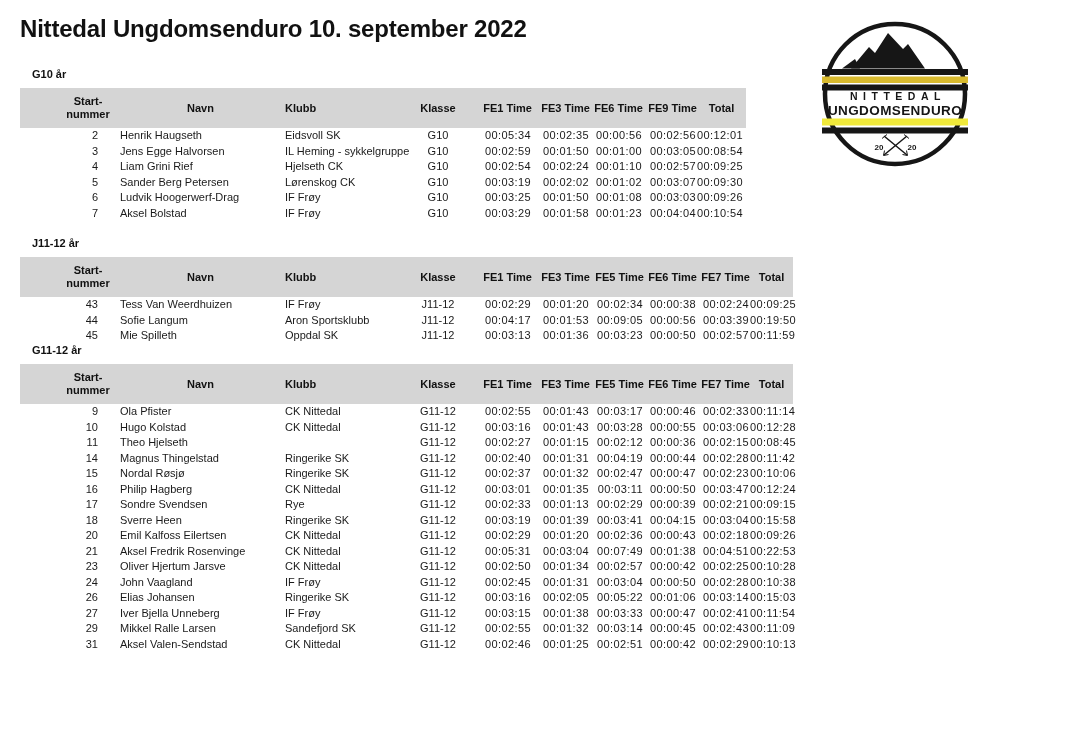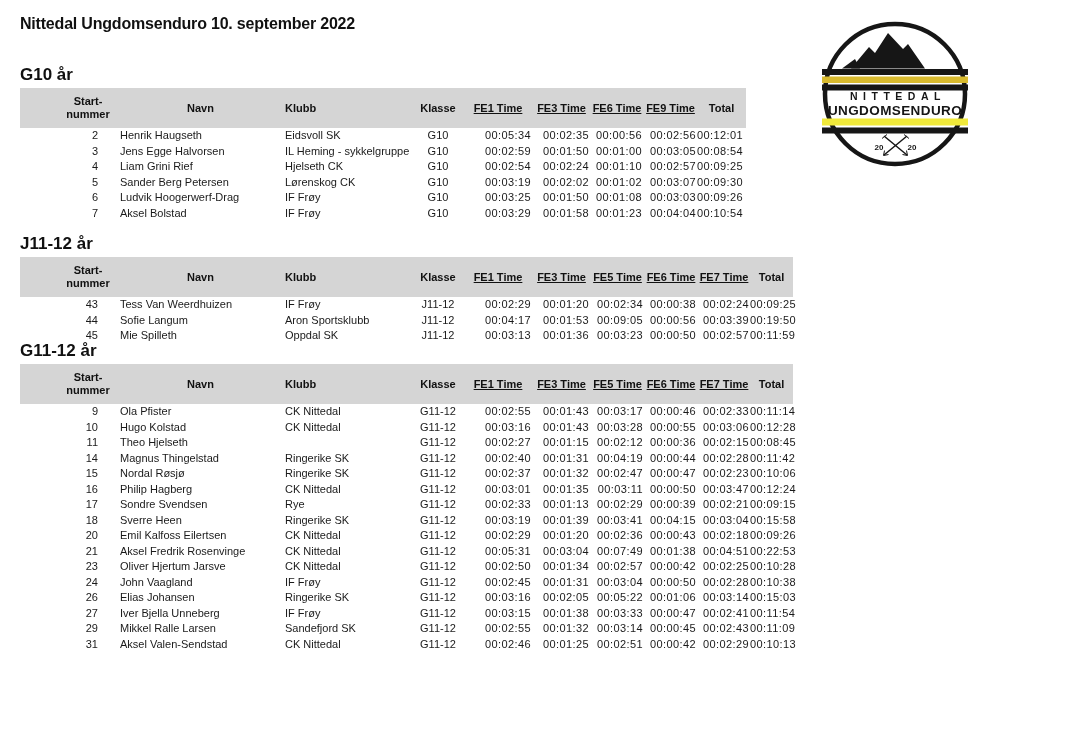--- a/index.html
+++ b/index.html
@@ -7,51 +7,51 @@
   body {
     width:1081px; height:750px;
     background:#ffffff;
     font-family:"Liberation Sans", sans-serif;
     color:#1a1a1a;
     position:relative;
     overflow:hidden;
   }
   .title {
     position:absolute; left:20px; top:15px;
-    font-size:16px; font-weight:bold; letter-spacing:-0.2px;
+    font-size:24px; font-weight:bold; letter-spacing:-0.2px;
     margin:0; color:#111;
   }
   .logo {
     position:absolute; left:822px; top:20px; width:146px; height:148px;
   }
   .section { position:absolute; left:20px; }
   #sec-g10 { top:68px;  width:726px; }
   #sec-j11 { top:237px; width:773px; }
   #sec-g11 { top:344px; width:773px; }
   .section-label {
-    font-size:17px; font-weight:bold; line-height:13px;
-    margin:0 0 7px 0; color:#111;
+    font-size:11px; font-weight:bold; line-height:13px;
+    margin:0 0 7px 12px; color:#111;
   }
   table {
     width:100%; border-collapse:collapse; table-layout:fixed;
     font-size:11px;
   }
   thead th {
     background:#d5d5d5; height:40px; padding:0;
     font-size:11px; font-weight:bold; line-height:13px;
     vertical-align:middle; color:#111;
   }
   tbody td {
     height:15.5px; padding:0; line-height:15.5px;
     vertical-align:middle; white-space:nowrap; color:#1a1a1a;
   }
   th.c-start, td.c-klasse, th.c-klasse, th.c-navn, th.c-total { text-align:center; }
   td.c-start { text-align:right; padding-right:20px; }
   td.c-navn, th.c-klubb, td.c-klubb { text-align:left; padding-left:2px; }
-  th.c-time { text-align:center; padding-left:1px;text-decoration:underline; }
+  th.c-time { text-align:right; padding-left:1px; }
   td.c-time { text-align:right; padding-right:1px; letter-spacing:0.4px; }
   td.c-total { text-align:left; padding-right:3px; letter-spacing:0.4px; }
 </style>
 </head>
 <body>
 
 <h1 class="title">Nittedal Ungdomsenduro 10. september 2022</h1>
 
 <div class="logo">
   <svg viewBox="0 0 146 148" width="146" height="148" xmlns="http://www.w3.org/2000/svg">

